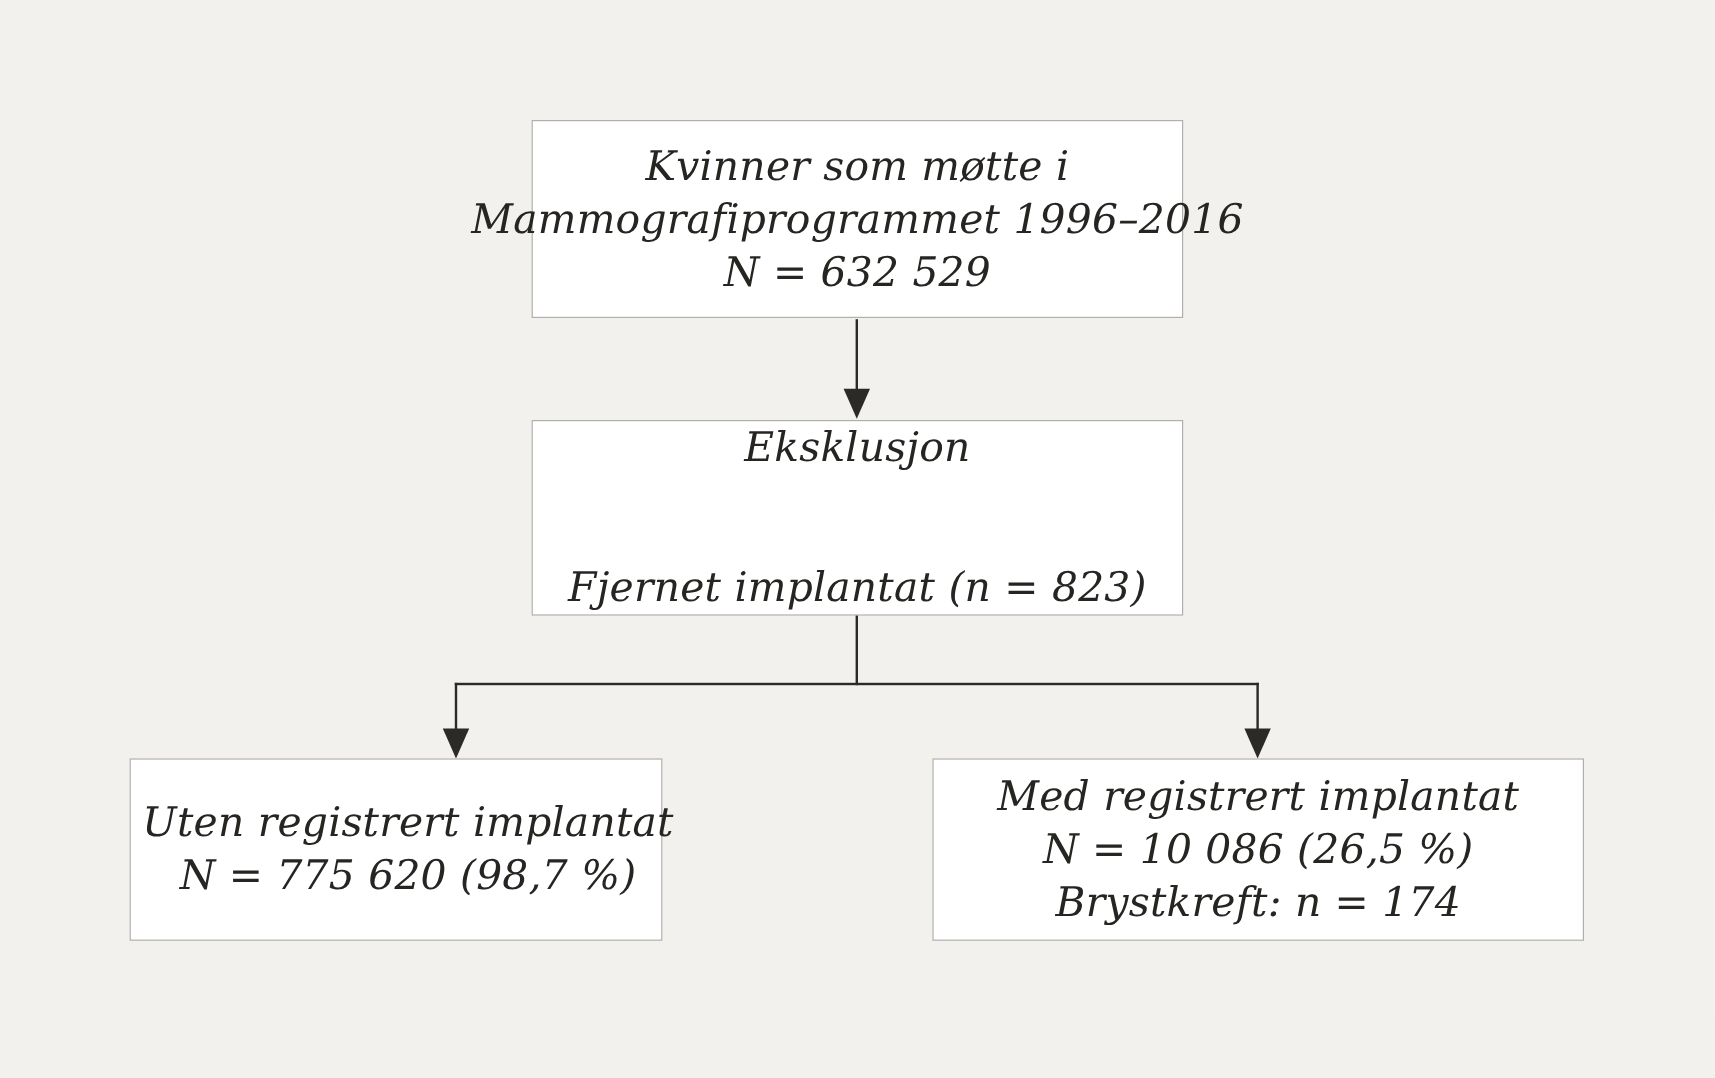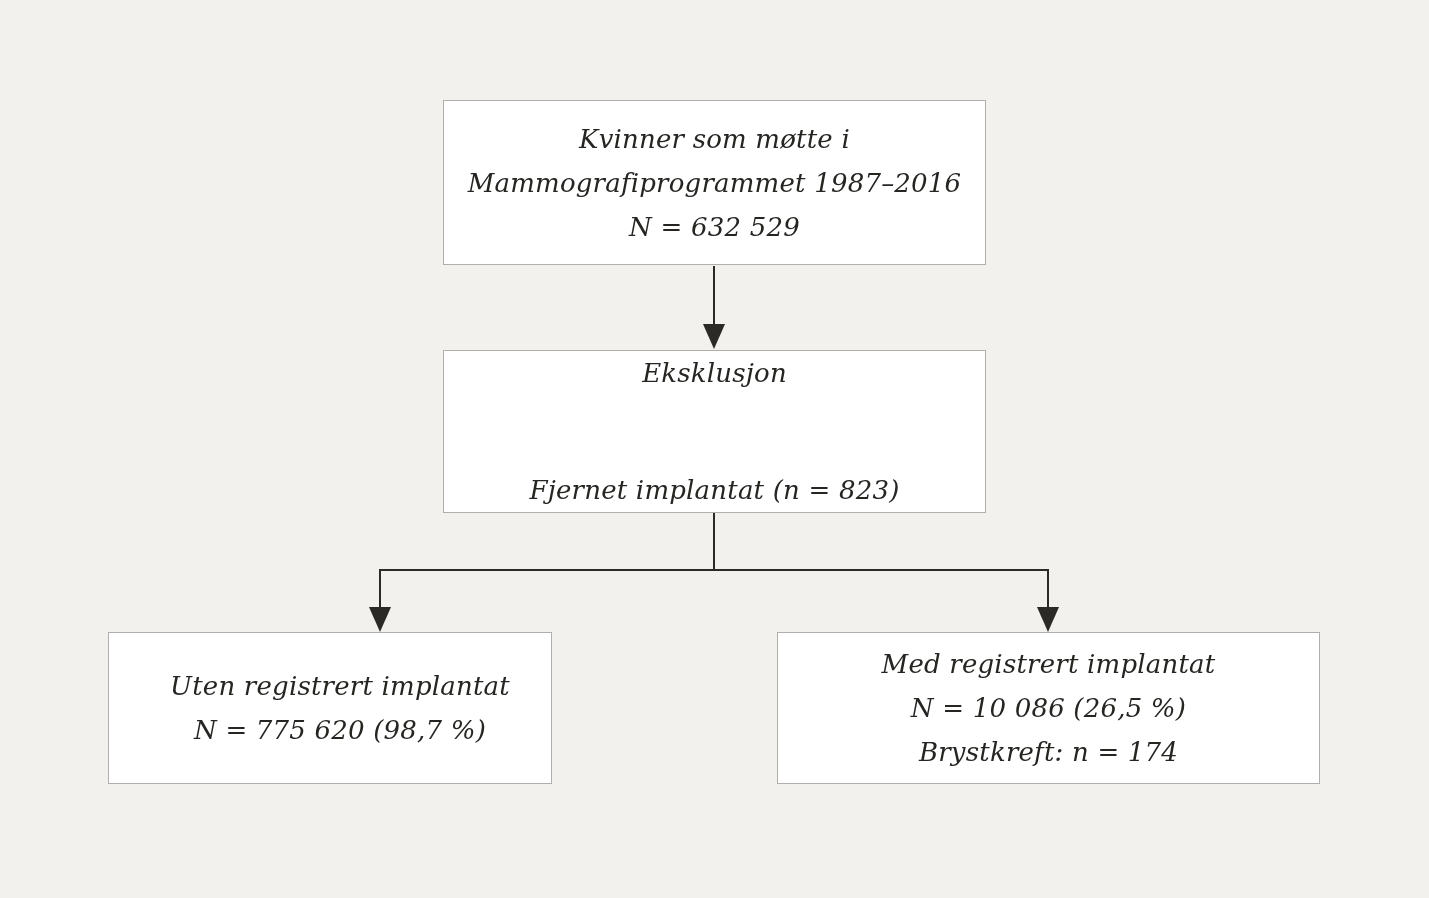--- a/index.html
+++ b/index.html
@@ -20,21 +20,21 @@
     border: 1px solid #b1aeab;
     box-sizing: border-box;
     display: flex;
     flex-direction: column;
     justify-content: center;
     align-items: center;
     text-align: center;
   }
   .flow-box .line {
     font-style: italic;
-    font-size: 26px;
+    font-size: 34px;
     line-height: 44px;
     color: #262522;
     letter-spacing: 0.2px;
     white-space: nowrap;
   }
   .connector {
     position: absolute;
     background: #2b2a27;
   }
   .v-line { width: 2px; }
@@ -64,21 +64,21 @@
   .head-left     { left: 369px; top: 607px; }
   .head-right    { left: 1037px; top: 607px; }
 </style>
 </head>
 <body>
 
 <div class="canvas">
 
   <div class="flow-box box-top">
     <div class="line">Kvinner som møtte i</div>
-    <div class="line">Mammografiprogrammet 1987–2016</div>
+    <div class="line">Mammografiprogrammet 1996–2016</div>
     <div class="line">N = 632 529</div>
   </div>
 
   <div class="connector v-line arrow1-line"></div>
   <div class="arrowhead arrow1-head"></div>
 
   <div class="flow-box box-exclusion">
     <div class="line">Eksklusjon</div>
     <div class="line">Fjernet implantat (n = 823)</div>
   </div>

